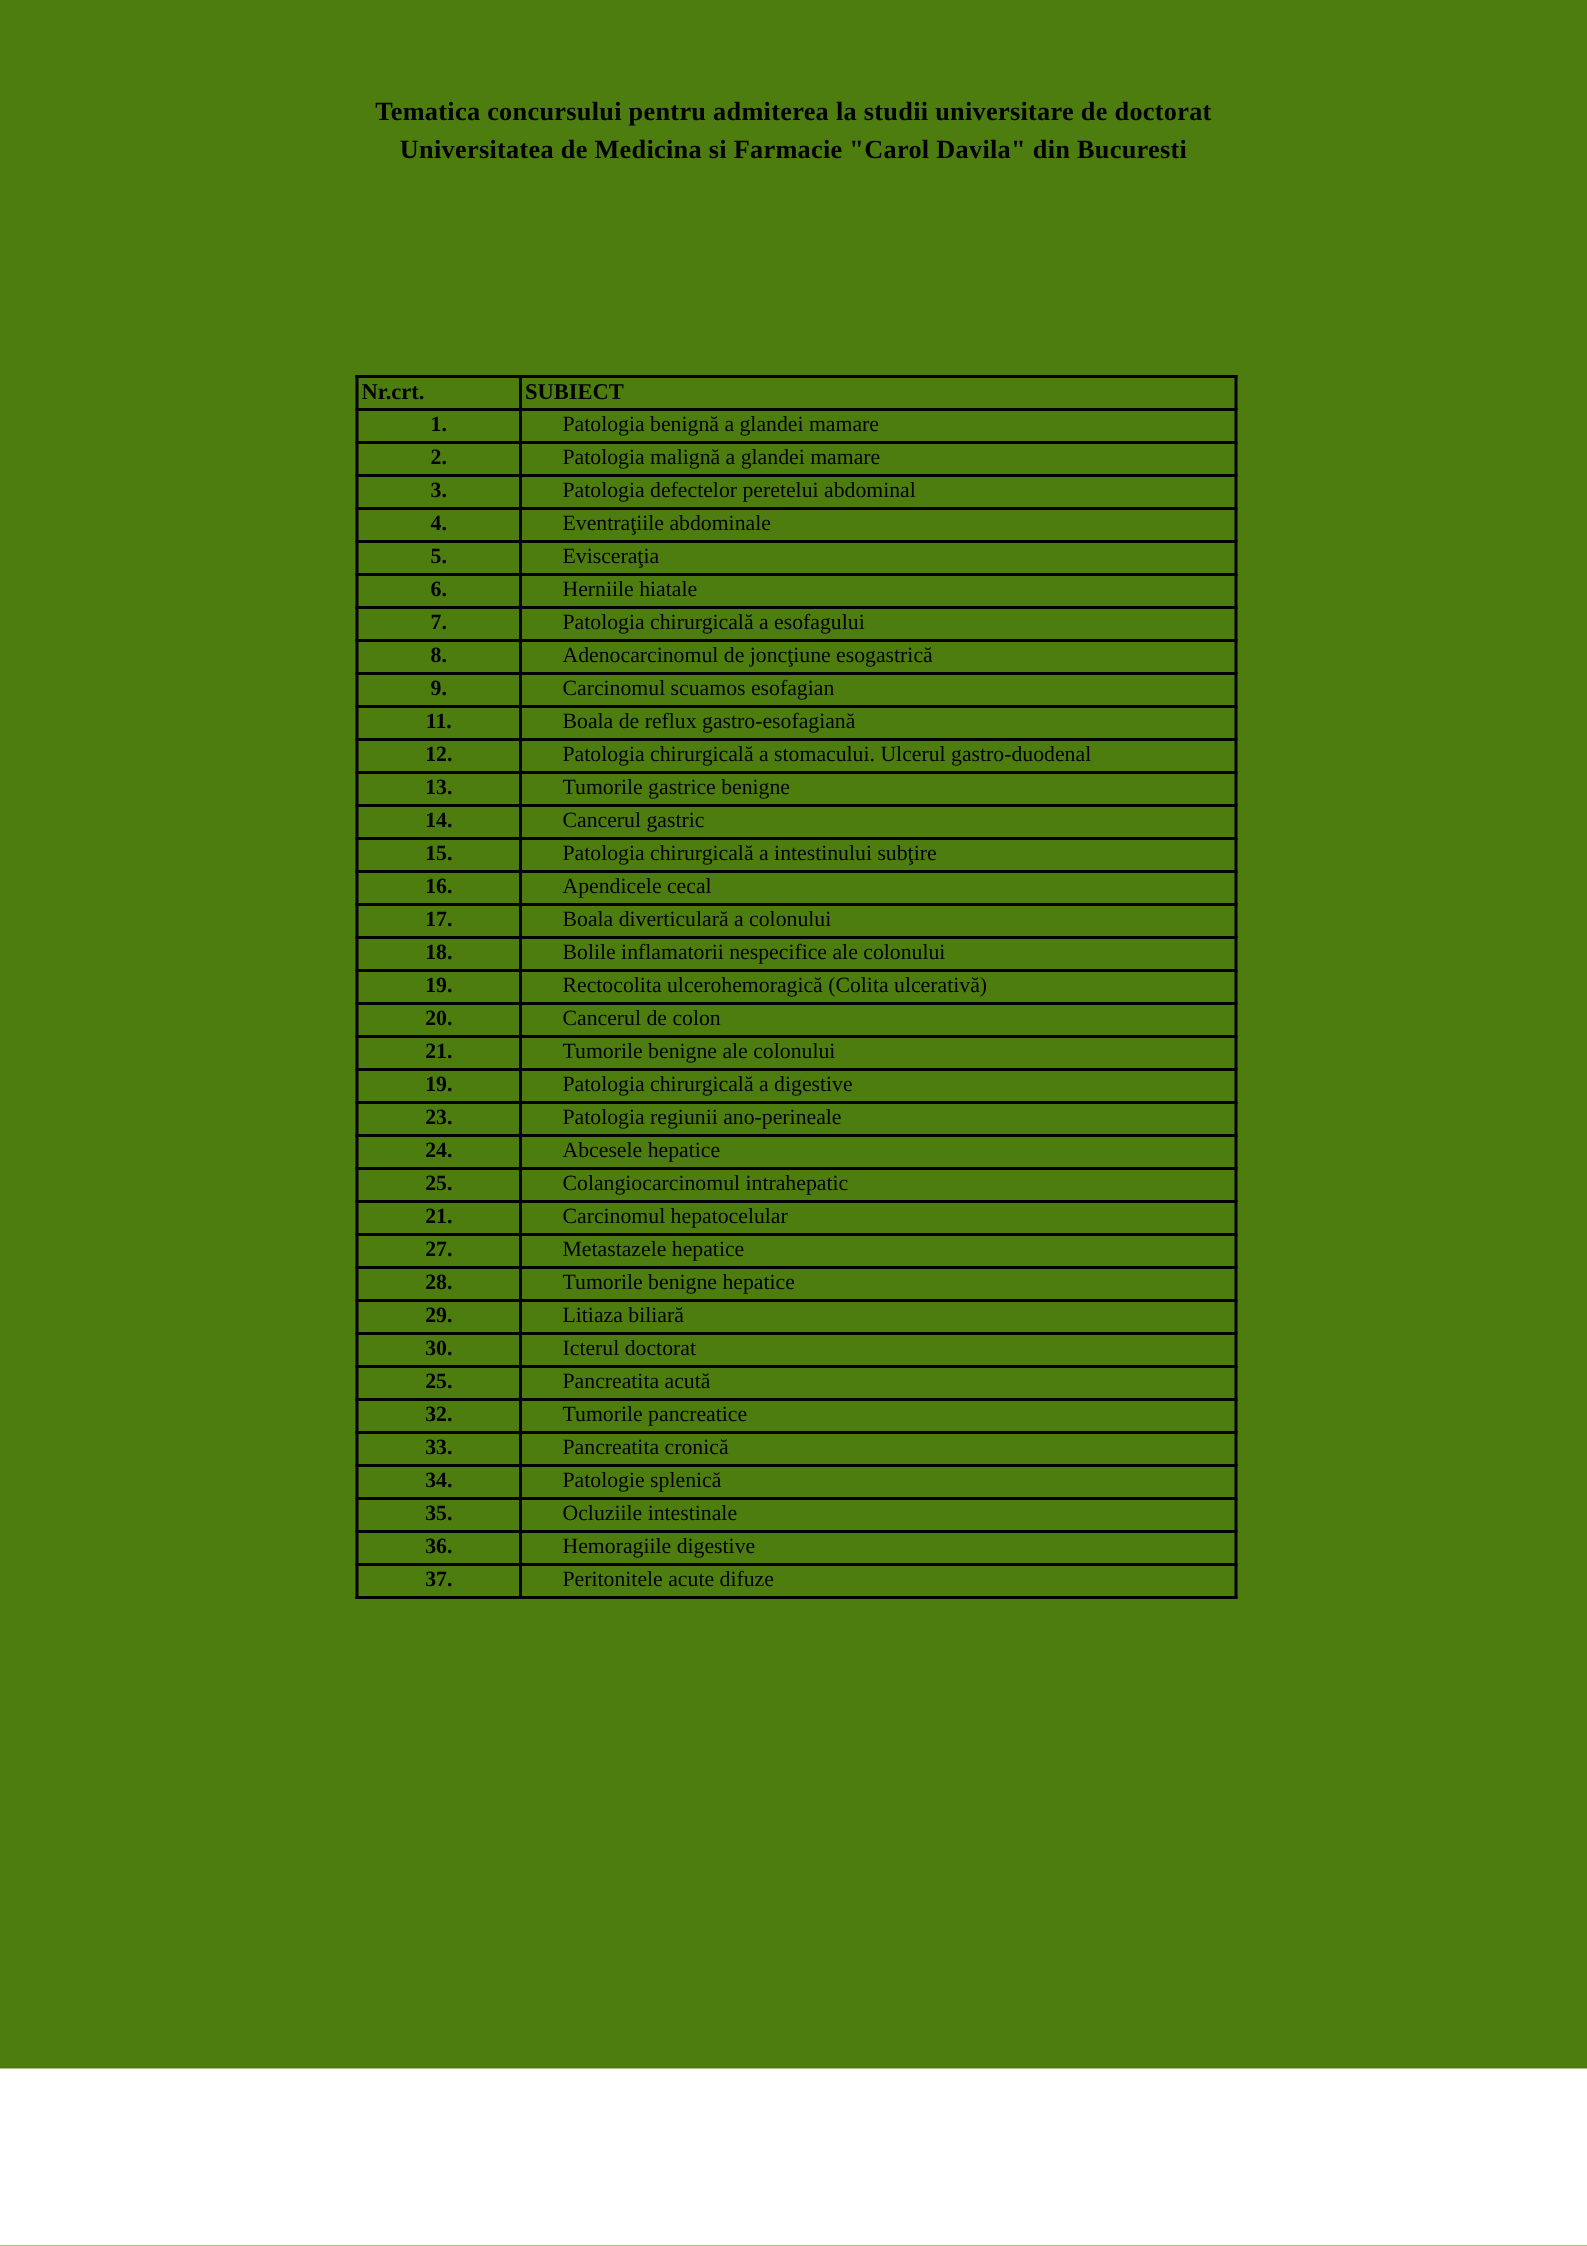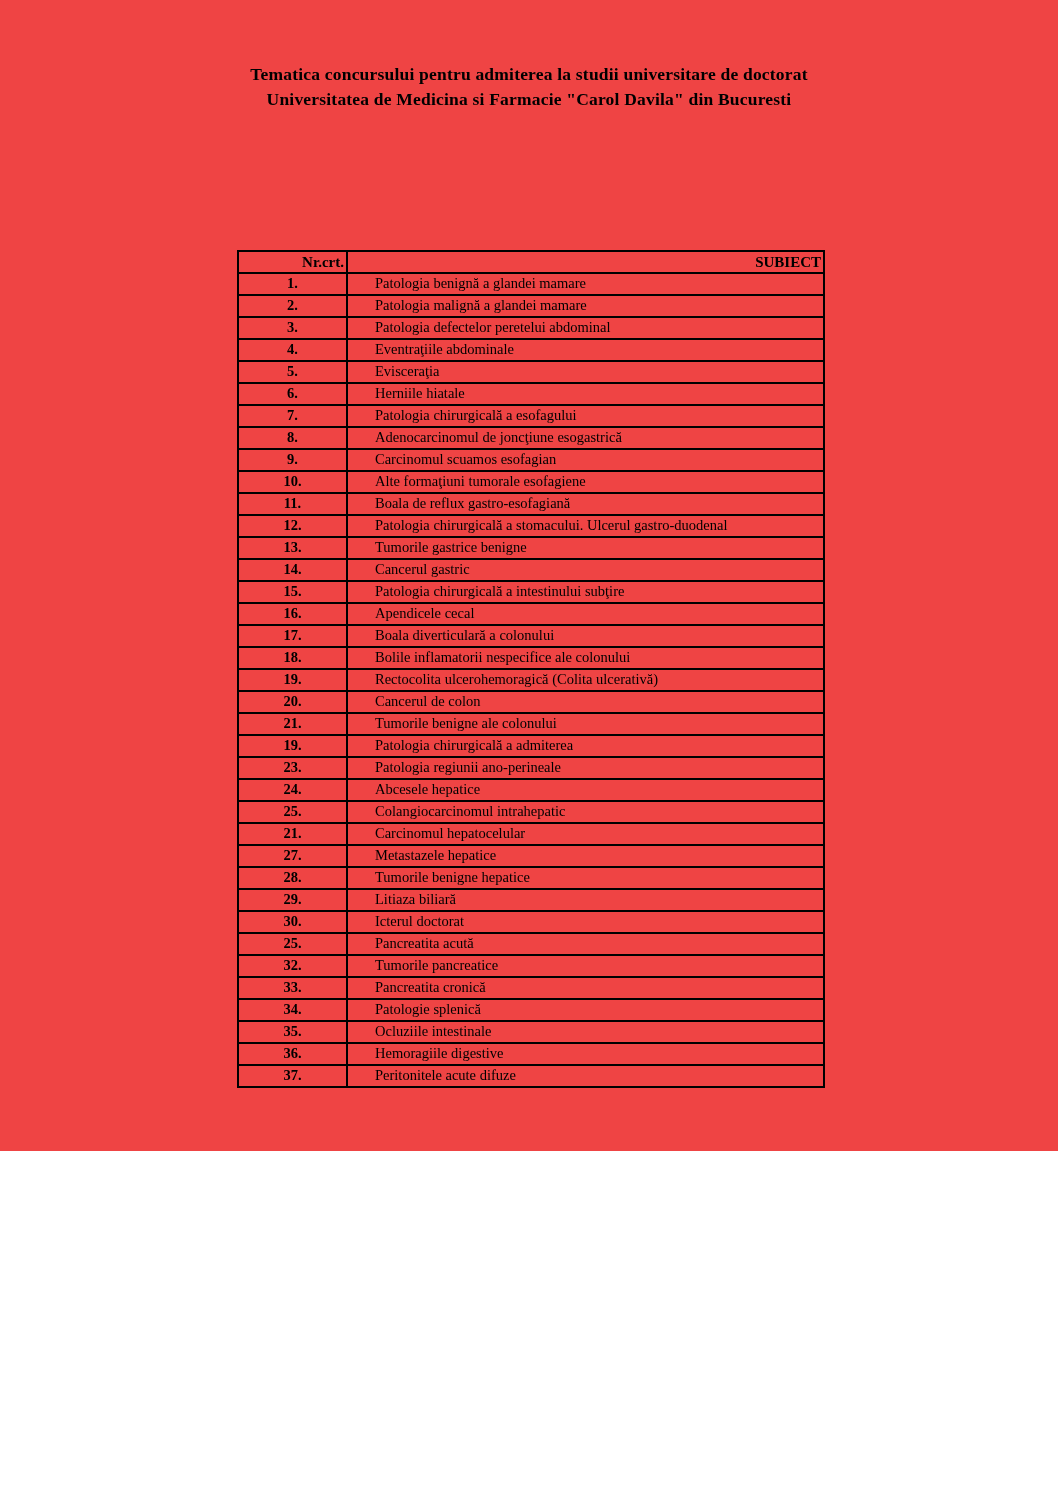--- a/index.html
+++ b/index.html
@@ -7,22 +7,22 @@
   body {
     width: 1058px;
     height: 1497px;
     background: #ffffff;
     font-family: "Liberation Serif", serif;
     color: #000000;
   }
   .page {
     position: relative;
     width: 1058px;
-    height: 1151px;
-    background: #ef4444;
+    height: 1379px;
+    background: #4d7c0f;
     overflow: hidden;
   }
   .title-block {
     position: absolute;
     top: 62px;
     left: 0;
     width: 100%;
     text-align: center;
     font-weight: bold;
     font-size: 17.5px;
@@ -46,21 +46,21 @@
     padding: 1px 2px;
     font-size: 14.5px;
     line-height: 1.2;
     vertical-align: middle;
     white-space: nowrap;
     overflow: hidden;
   }
   .subject-table th {
     font-size: 15px;
     font-weight: bold;
-    text-align: right;
+    text-align: left;
   }
   .subject-table td.nr {
     text-align: center;
     font-weight: bold;
   }
   .subject-table td.subj {
     text-align: left;
     padding-left: 27px;
     padding-right: 4px;
   }
@@ -117,24 +117,20 @@
         </tr>
         <tr>
           <td class="nr">8.</td>
           <td class="subj">Adenocarcinomul de joncţiune esogastrică</td>
         </tr>
         <tr>
           <td class="nr">9.</td>
           <td class="subj">Carcinomul scuamos esofagian</td>
         </tr>
         <tr>
-          <td class="nr">10.</td>
-          <td class="subj">Alte formaţiuni tumorale esofagiene</td>
-        </tr>
-        <tr>
           <td class="nr">11.</td>
           <td class="subj">Boala de reflux gastro-esofagiană</td>
         </tr>
         <tr>
           <td class="nr">12.</td>
           <td class="subj">Patologia chirurgicală a stomacului. Ulcerul gastro-duodenal</td>
         </tr>
         <tr>
           <td class="nr">13.</td>
           <td class="subj">Tumorile gastrice benigne</td>
@@ -166,21 +162,21 @@
         <tr>
           <td class="nr">20.</td>
           <td class="subj">Cancerul de colon</td>
         </tr>
         <tr>
           <td class="nr">21.</td>
           <td class="subj">Tumorile benigne ale colonului</td>
         </tr>
         <tr>
           <td class="nr">19.</td>
-          <td class="subj">Patologia chirurgicală a admiterea</td>
+          <td class="subj">Patologia chirurgicală a digestive</td>
         </tr>
         <tr>
           <td class="nr">23.</td>
           <td class="subj">Patologia regiunii ano-perineale</td>
         </tr>
         <tr>
           <td class="nr">24.</td>
           <td class="subj">Abcesele hepatice</td>
         </tr>
         <tr>

